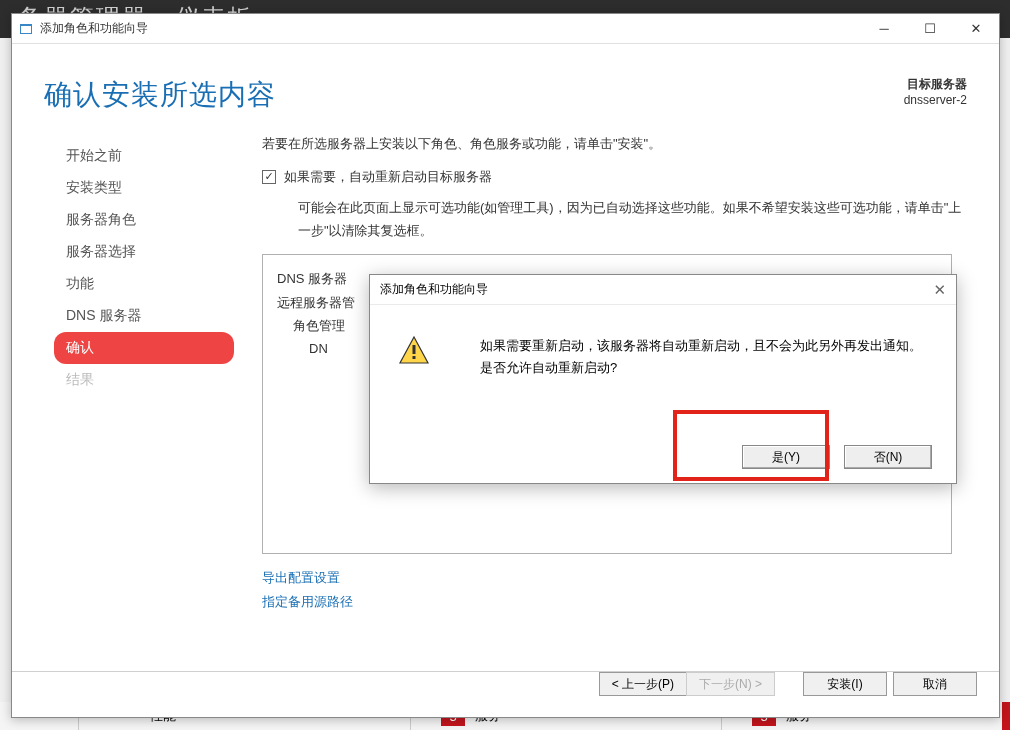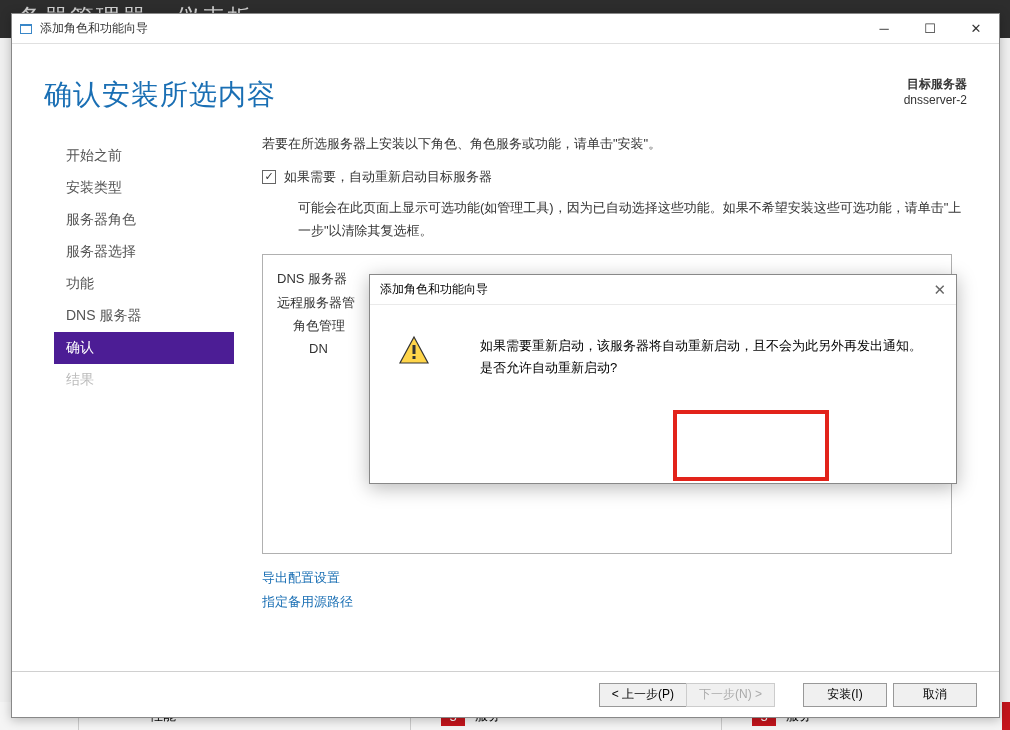--- a/index.html
+++ b/index.html
@@ -17,38 +17,38 @@
     .title-btn { width: 46px; height: 30px; display: flex; align-items: center; justify-content: center; font-size: 13px; color: #333; }
     
     .header { padding: 32px 32px 10px 32px; display: flex; justify-content: space-between; align-items: flex-start; }
     .header-title { font-size: 28px; color: #1a6fb4; font-weight: 300; letter-spacing: 1px; }
     .header-right { text-align: right; font-size: 12px; color: #333; }
     .header-right .label { font-weight: bold; }
     
     .body { display: flex; padding: 10px 32px 0 42px; }
     .sidebar { width: 180px; flex-shrink: 0; padding-top: 6px; }
     .sidebar-item { padding: 7px 12px; font-size: 14px; color: #555; cursor: pointer; }
-    .sidebar-item.active { background: #4c1d95; color: #fff; }
+    .sidebar-item.active { background: #ef4444; color: #fff; border-radius: 12px; }
     .sidebar-item.disabled { color: #bbb; }
     
     .main { flex: 1; padding-left: 28px; font-size: 13px; color: #333; }
     .main-intro { margin-bottom: 14px; line-height: 1.5; }
     .checkbox-row { display: flex; align-items: center; margin-bottom: 10px; }
     .checkbox { width: 14px; height: 14px; border: 1px solid #666; margin-right: 8px; display: flex; align-items: center; justify-content: center; font-size: 11px; }
     .main-note { line-height: 1.8; margin-bottom: 12px; margin-left: 36px; }
     
     .selection-box { border: 1px solid #b0b0b0; width: 690px; height: 300px; background: #fff; padding: 12px 14px; position: relative; }
     .sel-item { font-size: 13px; line-height: 1.8; }
     .sel-indent-1 { padding-left: 16px; }
     .sel-indent-2 { padding-left: 32px; }
     
     .links { margin-top: 12px; }
     .link { color: #1a6fb4; font-size: 13px; line-height: 1.8; cursor: pointer; display: block; }
     
-    .footer { position: absolute; bottom: 0; left: 0; right: 0; height: 46px; border-top: 1px solid #d0d0d0; display: flex; justify-content: flex-end; align-items: center; padding-right: 22px; gap: 6px; }
+    .footer { position: absolute; bottom: 0; left: 0; right: 0; height: 46px; border-top: 1px solid #d0d0d0; display: flex; justify-content: flex-end; padding-right: 22px; gap: 6px; }
     .btn-group { display: flex; }
     .btn { height: 24px; padding: 0 12px; font-size: 12px; background: #f0f0f0; border: 1px solid #999; min-width: 84px; display: flex; align-items: center; justify-content: center; cursor: pointer; }
     .btn.disabled { color: #aaa; border-color: #ccc; }
     .gap-lg { margin-left: 22px; }
     
     .modal { position: absolute; left: 369px; top: 274px; width: 588px; height: 210px; background: #fff; border: 1px solid #888; box-shadow: 0 4px 18px rgba(0,0,0,0.28); }
     .modal-title { height: 30px; display: flex; align-items: center; justify-content: space-between; padding: 0 10px; font-size: 12px; border-bottom: 1px solid #eaeaea; }
     .modal-close { font-size: 15px; color: #666; cursor: pointer; font-family: Arial; }
     .modal-body { display: flex; padding: 30px 28px 0 28px; gap: 34px; }
     .warn-icon { width: 32px; height: 32px; margin-right: 16px; flex-shrink: 0; }
@@ -160,15 +160,19 @@
     <span class="modal-close">✕</span>
   </div>
   <div class="modal-body">
     <svg class="warn-icon" viewBox="0 0 32 32">
       <path d="M16 2 L30 28 L2 28 Z" fill="#ffd54a" stroke="#333" stroke-width="1.2"></path>
       <rect x="14.5" y="10" width="3" height="9" fill="#333"></rect>
       <rect x="14.5" y="21" width="3" height="3" fill="#333"></rect>
     </svg>
     <div class="modal-text">如果需要重新启动，该服务器将自动重新启动，且不会为此另外再发出通知。是否允许自动重新启动?</div>
   </div>
+  <div class="modal-footer">
+    <div class="modal-btn">是(Y)</div>
+    <div class="modal-btn">否(N)</div>
+  </div>
 </div>
 
 <div class="highlight-box"></div>
 
 </body></html>

